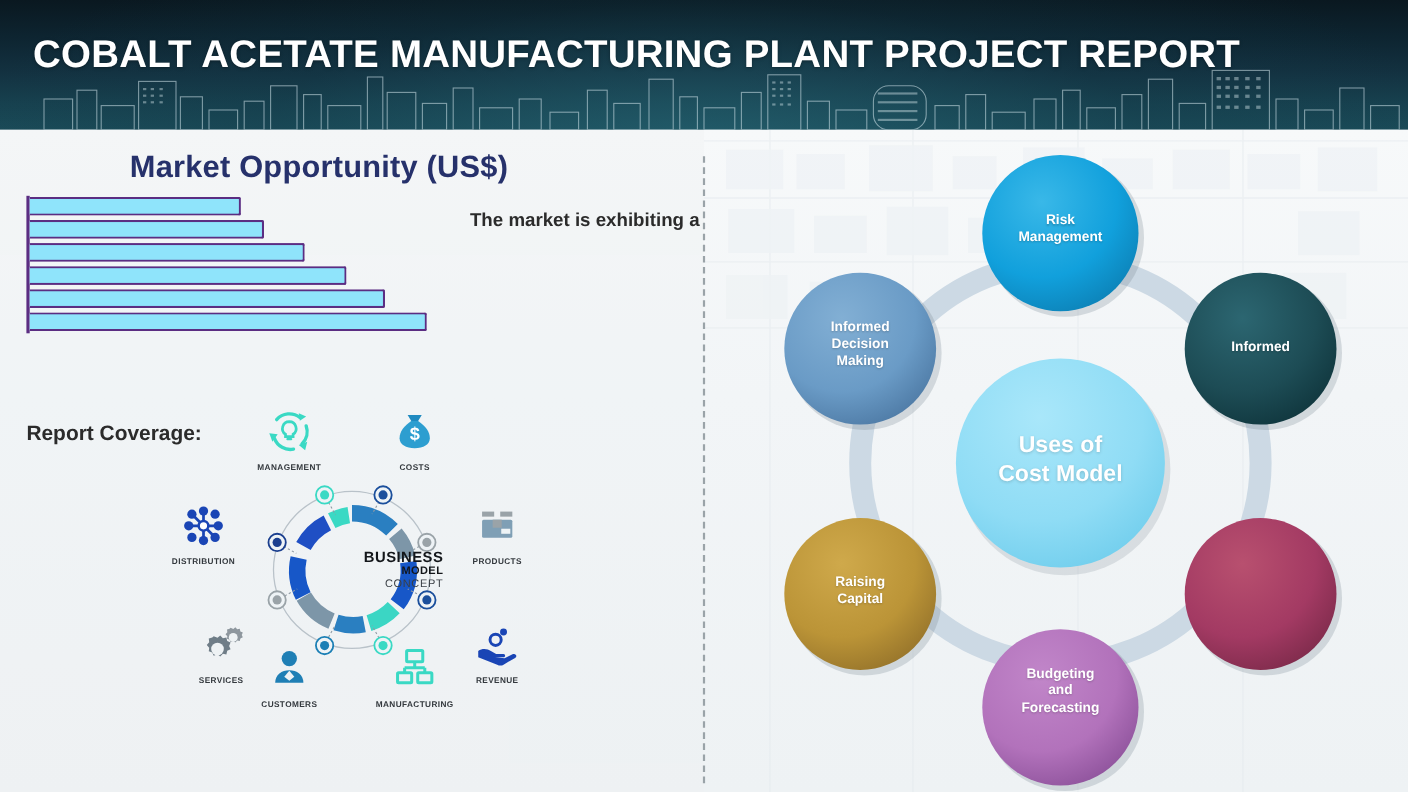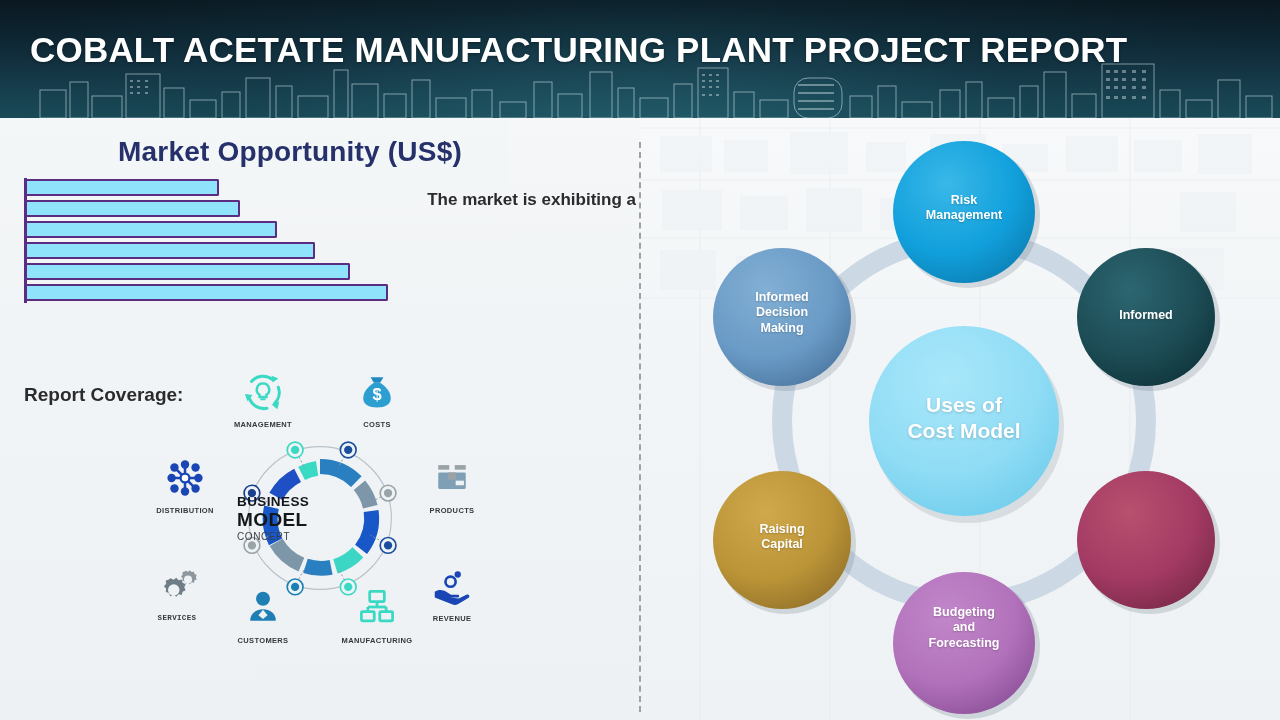--- a/index.html
+++ b/index.html
@@ -78,25 +78,25 @@
   .bm-icon{ position:absolute; width:74px; text-align:center; }
   .bm-icon .glyph{ display:block; height:48px; }
   .bm-icon .cap{
     display:block; margin-top:3px;
     font-size:7.5px; font-weight:bold; color:#33383d; letter-spacing:.35px;
     white-space:nowrap;
   }
   #bm-ring{ position:absolute; left:97px; top:62px; width:166px; height:166px; }
   #bm-text{
     position:absolute; left:97px; top:62px; width:166px; height:166px;
-    display:flex; flex-direction:column; align-items:flex-start; justify-content:center;
+    display:flex; flex-direction:column; align-items:flex-end; justify-content:center;
     pointer-events:none;
   }
   #bm-l1{ font-size:13.5px; font-weight:bold; color:#13161a; letter-spacing:.4px; line-height:1.12; }
-  #bm-l2{ font-size:19px; font-weight:bold; color:#13161a; letter-spacing:.4px; line-height:1.12; }
+  #bm-l2{ font-size:10px; font-weight:bold; color:#13161a; letter-spacing:.4px; line-height:1.12; }
   #bm-l3{ font-size:10px; color:#3a3f45; letter-spacing:.6px; margin-top:1px; }
 
   
   #right-panel{ position:absolute; left:639px; top:13px; width:641px; height:602px; }
   #uses-svg{ position:absolute; left:0; top:0; width:641px; height:602px; }
 
   .node-label{
     position:absolute; text-align:center; color:#ffffff;
     font-weight:bold; line-height:1.22;
     text-shadow:0 1px 2px rgba(0,0,0,.22);
@@ -333,21 +333,21 @@
             <rect x="9" y="11" width="12" height="5" fill="#9aa3a8"></rect>
             <rect x="27" y="11" width="12" height="5" fill="#9aa3a8"></rect>
             <rect x="9" y="19" width="30" height="18" rx="1.5" fill="#7f9fb5"></rect>
             <rect x="19.5" y="19" width="9" height="8" fill="#9aa3a8"></rect>
             <rect x="28" y="28" width="9" height="5" fill="#eef3f5"></rect>
           </svg>
         </span>
         <span class="cap">PRODUCTS</span>
       </div>
 
-      <div class="bm-icon" style="left:0; top:190px;font-family:Liberation Mono, monospace;">
+      <div class="bm-icon" style="left:24px; top:190px;">
         <span class="glyph">
           <svg viewBox="0 0 48 48" width="46" height="46">
             <g fill="#8e979e">
               <path d="M33 8 l2.6 1.1 1.9-1.6 1.8 2 2.4-.5 .6 2.5 2.3 1 -1 2.3 1 2.3 -2.3 1 -.6 2.5 -2.4-.5 -1.8 2 -1.9-1.6 -2.6 1.1 -1-2.3 -2.4-.8 .3-2.5 -1.7-1.9 1.7-1.9 -.3-2.5 2.4-.8z"></path>
               <circle cx="35.5" cy="17.2" r="4.2" fill="#eef2f4"></circle>
             </g>
             <g fill="#6f7d87">
               <path d="M17 16 l3.6 1.5 2.6-2.2 2.5 2.7 3.3-.7 .8 3.4 3.2 1.4 -1.4 3.2 1.4 3.2 -3.2 1.4 -.8 3.4 -3.3-.7 -2.5 2.7 -2.6-2.2 -3.6 1.5 -1.4-3.2 -3.3-1.1 .4-3.4 -2.3-2.6 2.3-2.6 -.4-3.4 3.3-1.1z"></path>
               <circle cx="20.6" cy="28.2" r="6" fill="#eef2f4"></circle>
             </g>

